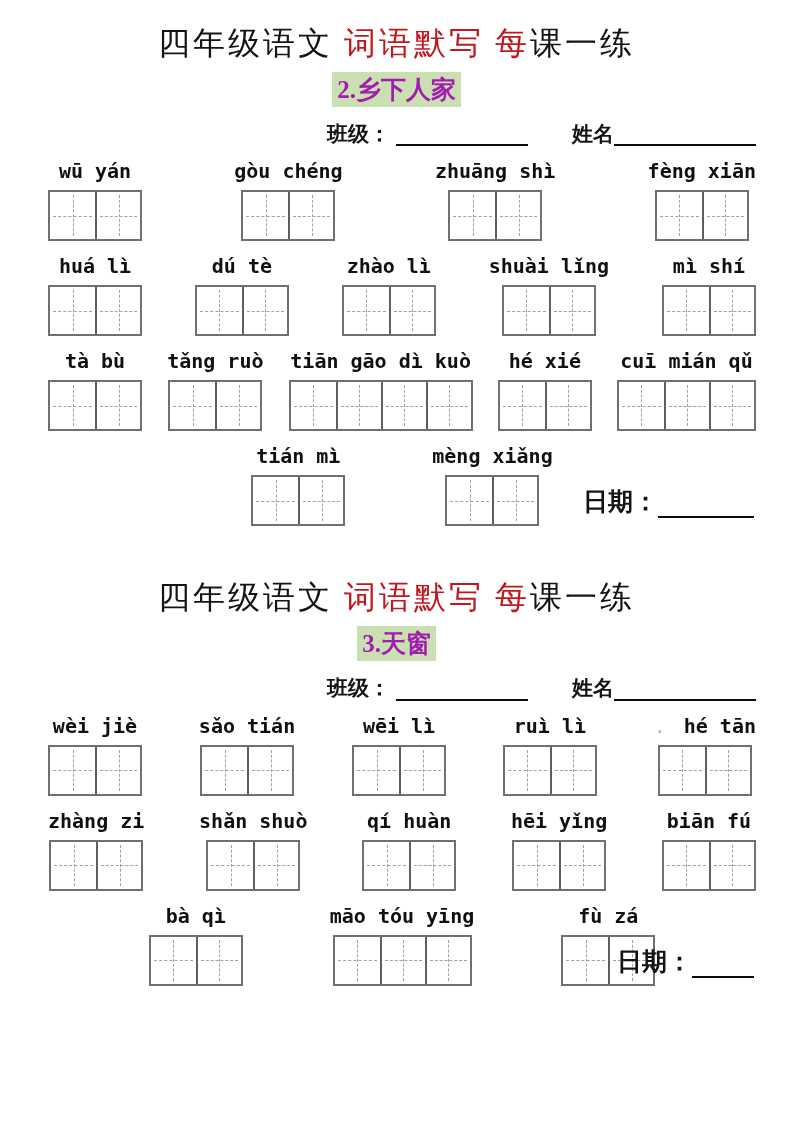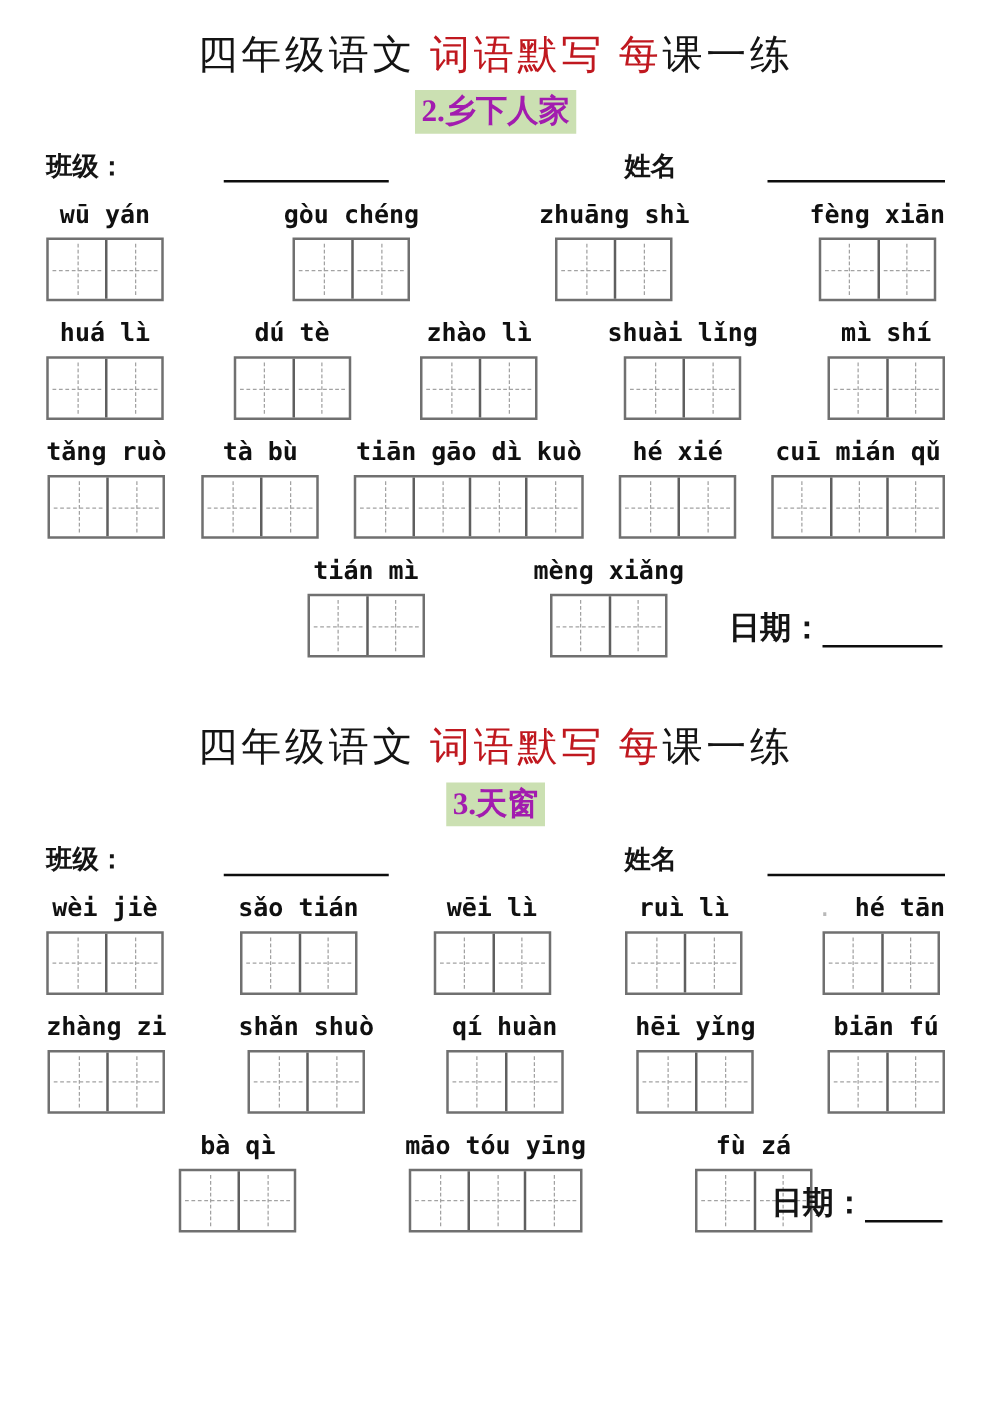--- a/index.html
+++ b/index.html
@@ -25,32 +25,32 @@
   }
   .worksheet-title .t-black{color:var(--ink);}
   .worksheet-title .t-red{color:var(--red);}
   .subtitle-wrap{text-align:center;margin-top:10px;}
   .lesson-subtitle{
     display:inline-block;background:var(--green);color:#a21caf;
     font-size:25px;font-weight:800;padding:2px 5px;line-height:1.25;
   }
   
   .class-line{
-    display:flex;justify-content:space-between;align-items:flex-end;
+    display:flex;justify-content:flex-end;align-items:flex-end;
     margin-top:14px;font-size:21px;font-weight:700;line-height:1.2;
     font-family:"Liberation Sans",sans-serif;
   }
   .blank{display:inline-block;border-bottom:2px solid #0d0d0d;height:25px;}
   .class-blank{width:132px;margin-left:6px;}
   .name-gap{width:44px;}
   .name-blank{width:142px;}
   
   .word-row{
     display:flex;justify-content:space-between;align-items:flex-end;
-    margin-top:13px;position:relative;
+    margin-top:13px;position:relative;margin-left:11px;
   }
   .word-row.left{justify-content:center;gap:87px;}
   .word-item{display:flex;flex-direction:column;align-items:center;}
   .pinyin{
     font-family:"DejaVu Sans Mono",monospace;font-size:20px;font-weight:700;
     color:#101010;white-space:nowrap;margin-bottom:7px;letter-spacing:0;
   }
   .stray-dot{color:#b9b9b9;margin-right:18px;font-weight:400;}
   .grid-box{display:flex;border:2px solid var(--grid-border);background:#fff;}
   .grid-cell{position:relative;width:45px;height:47px;}
@@ -150,28 +150,28 @@
           <div class="word-item">
             <div class="pinyin">mì shí</div>
             <div class="grid-box">
               <div class="grid-cell"></div>
               <div class="grid-cell"></div>
             </div>
           </div>
         </div>
         <div class="word-row">
           <div class="word-item">
+            <div class="pinyin">tà bù</div>
+            <div class="grid-box">
+              <div class="grid-cell"></div>
+              <div class="grid-cell"></div>
+            </div>
+          </div>
+          <div class="word-item">
             <div class="pinyin">tǎng ruò</div>
-            <div class="grid-box">
-              <div class="grid-cell"></div>
-              <div class="grid-cell"></div>
-            </div>
-          </div>
-          <div class="word-item">
-            <div class="pinyin">tà bù</div>
             <div class="grid-box">
               <div class="grid-cell"></div>
               <div class="grid-cell"></div>
             </div>
           </div>
           <div class="word-item">
             <div class="pinyin">tiān gāo dì kuò</div>
             <div class="grid-box">
               <div class="grid-cell"></div>
               <div class="grid-cell"></div>

